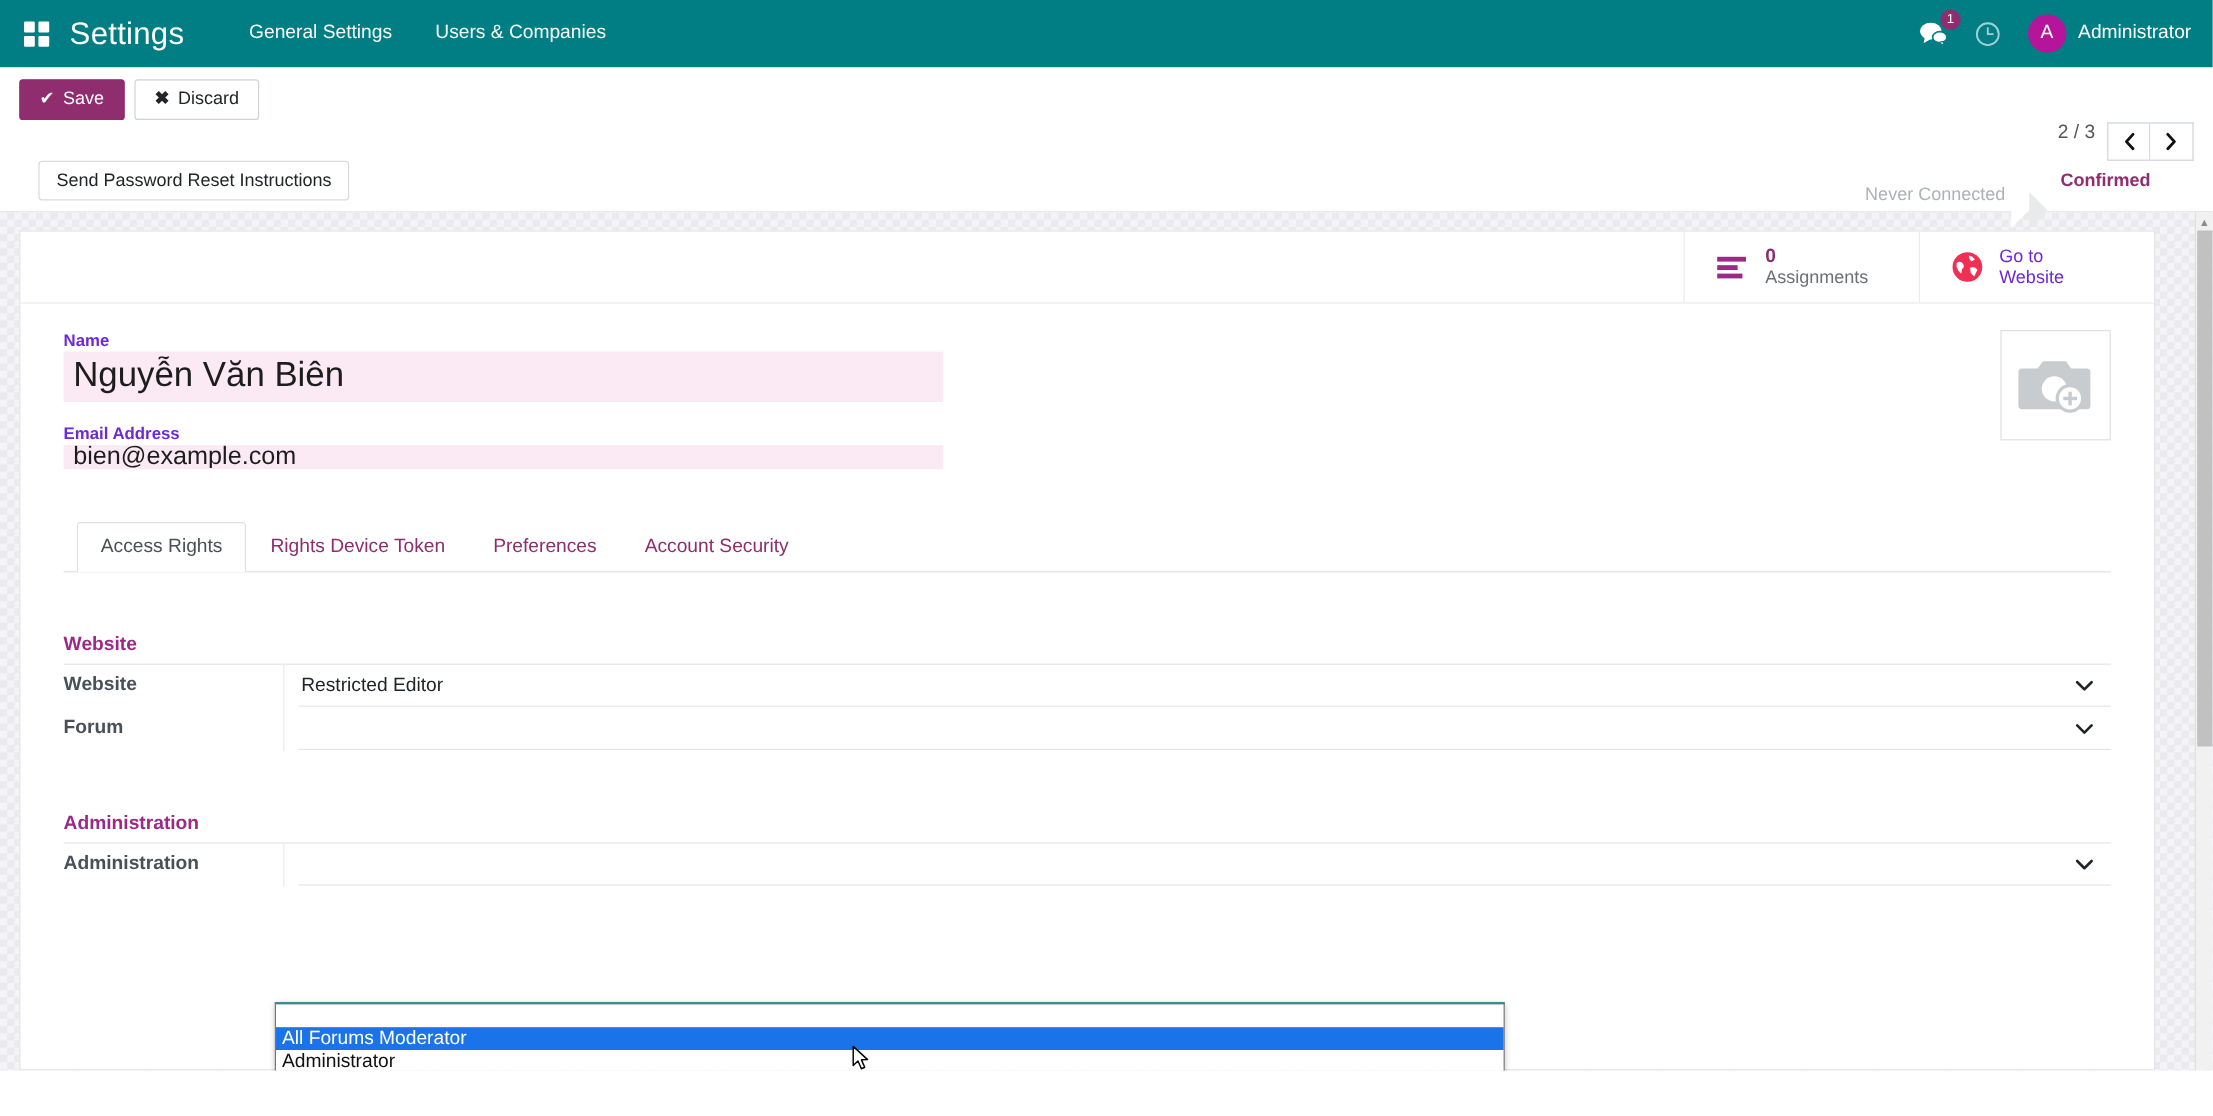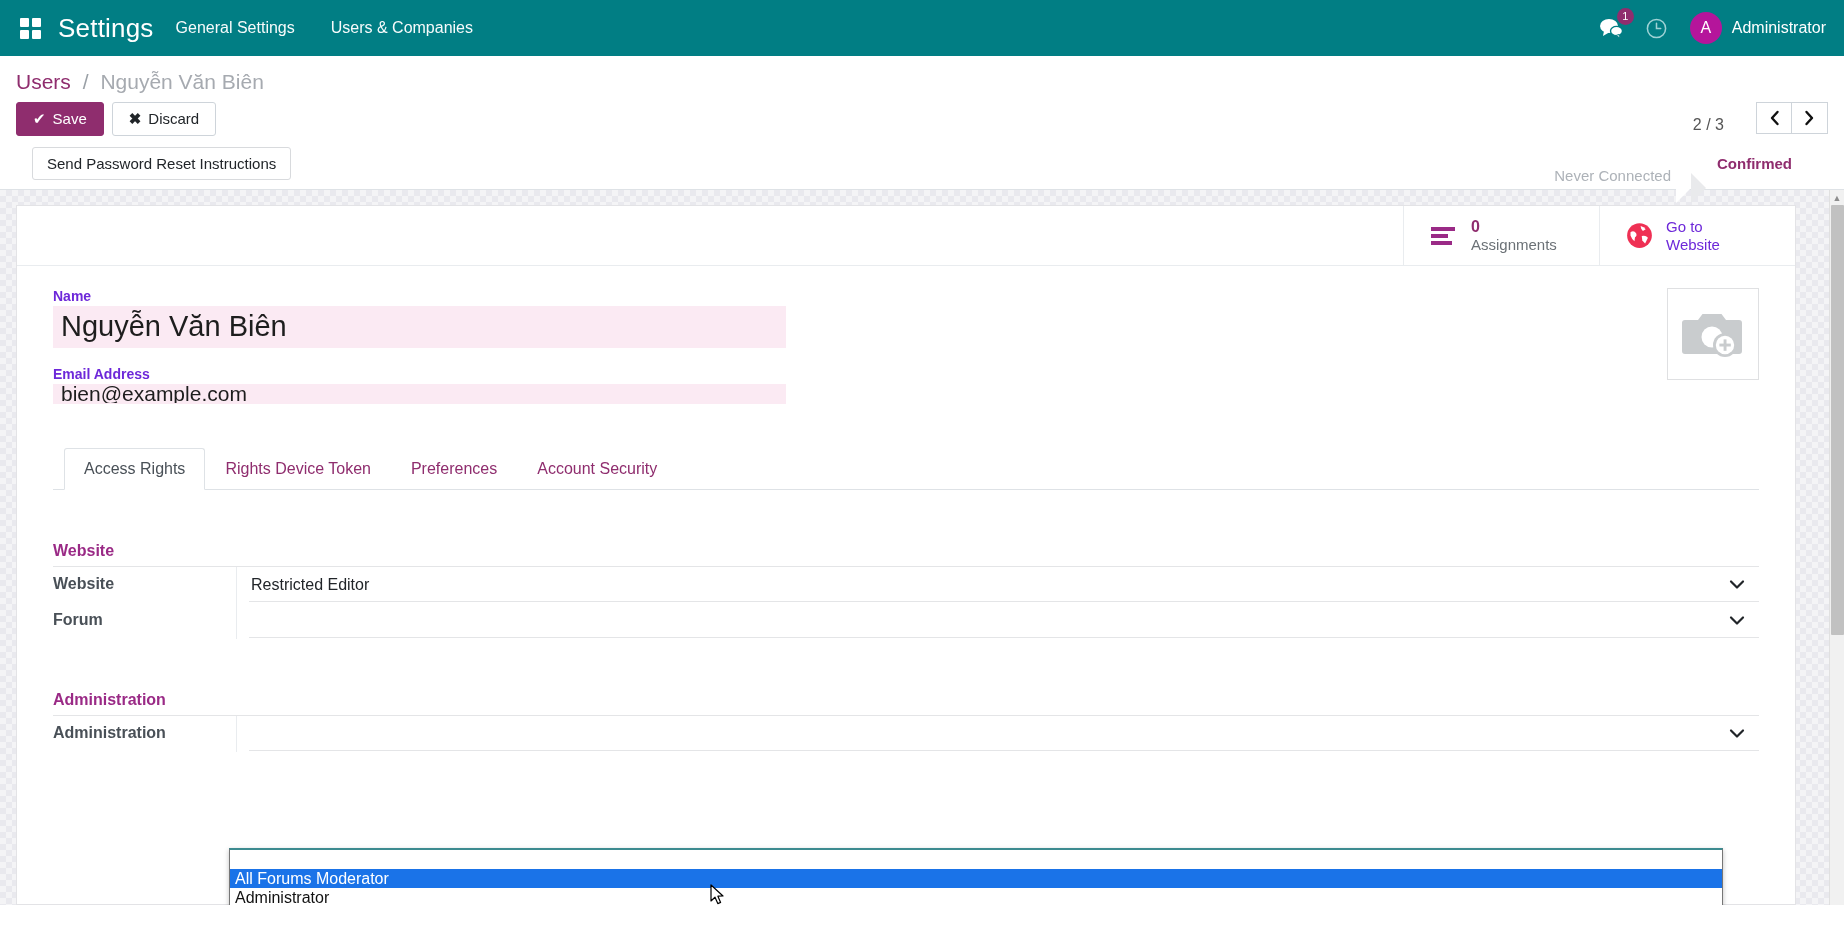--- a/index.html
+++ b/index.html
@@ -31,21 +31,21 @@
     display: grid;
     grid-template-columns: 9px 9px;
     grid-template-rows: 9px 9px;
     gap: 3px;
   }
   .apps-grid i { background: #ffffff; border-radius: 1px; display: block; }
   .brand {
     font-size: 26px;
     font-weight: 400;
     margin-left: 8px;
-    margin-right: 22px;
+    margin-right: 54px;
     letter-spacing: .2px;
     cursor: pointer;
   }
   .navlink {
     font-size: 16px;
     margin-right: 36px;
     cursor: pointer;
     opacity: .97;
   }
   .nav-right {
@@ -102,22 +102,22 @@
     cursor: pointer;
     border: 1px solid transparent;
     display: flex; align-items: center; gap: 7px;
     line-height: 1.2;
     background: #fff;
   }
   .btn-save { background: #8f2d6e; color: #fff; border-color: #8f2d6e; }
   .btn-discard { background: #fff; color: #212529; border-color: #ced4da; }
   .pager {
     margin-left: auto;
-    display: flex; align-items: flex-end;
-    gap: 32px;
+    display: flex; align-items: flex-start;
+    gap: 10px;
     padding-top: 36px;
   }
   .pager-count { font-size: 16px; color: #555; }
   .pager-btns { display: flex; }
   .pager-btn {
     width: 36px; height: 32px;
     border: 1px solid #ced4da;
     background: #fff;
     display: flex; align-items: center; justify-content: center;
     cursor: pointer;
@@ -332,21 +332,21 @@
     color: #212529;
     font-size: 13px;
     line-height: 1;
   }
 
   
   .dropdown-open {
     position: absolute;
     left: 229px;
     top: 658px;
-    width: 1494px;
+    width: 1025px;
     background: #ffffff;
     border: 1px solid #767676;
     border-top: 2px solid #3d8b90;
     z-index: 60;
     box-shadow: 0 2px 5px rgba(0,0,0,.25);
     font-size: 16px;
   }
   .dd-opt {
     padding: 2px 5px;
     height: 19px;
@@ -429,25 +429,20 @@
     <div class="user-block">
       <div class="avatar-circle">A</div>
       <span class="user-name">Administrator</span>
     </div>
   </div>
 </div>
 
 <div class="control-panel">
   <div class="cp-row">
     <div style="flex:1;">
-      <div class="breadcrumb">
-        <span class="bc-link">Users</span>
-        <span class="bc-sep">/</span>
-        <span class="bc-current">Nguyễn Văn Biên</span>
-      </div>
       <div class="btn-row">
         <div class="btn btn-save">
           <span>✔</span>
           <span>Save</span>
         </div>
         <div class="btn btn-discard">
           <span style="font-weight:bold;">✖</span>
           <span>Discard</span>
         </div>
       </div>

